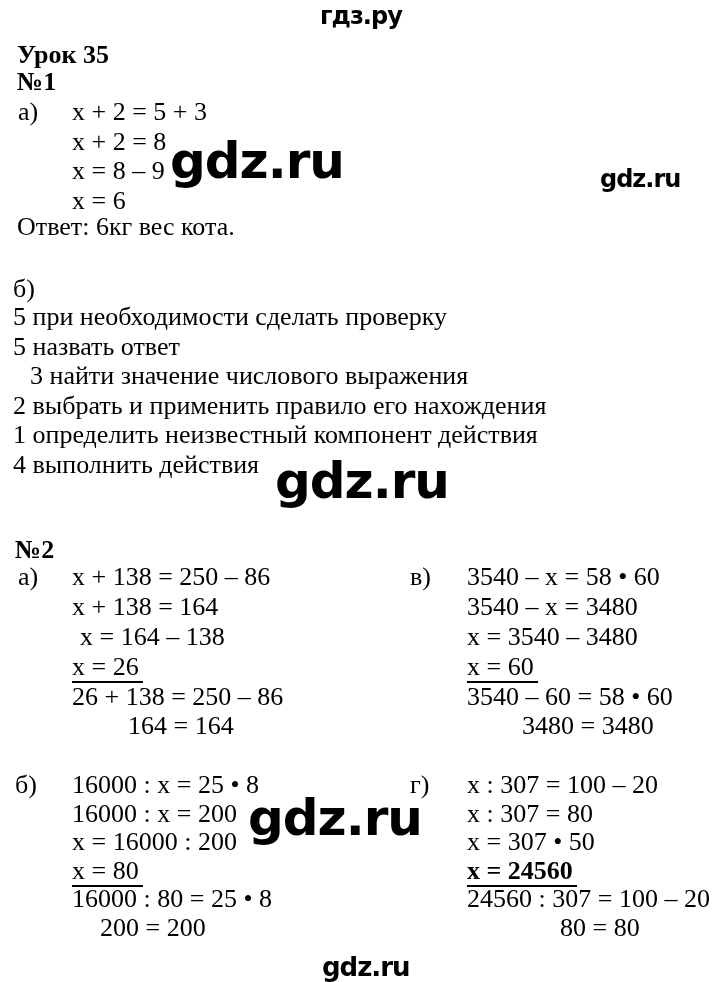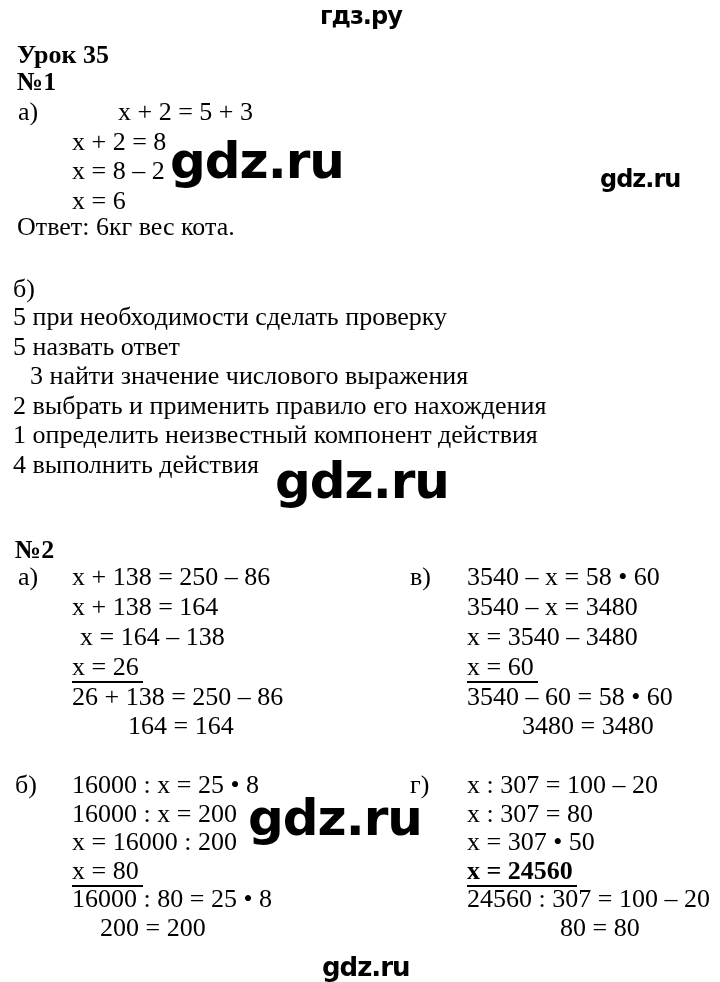--- a/index.html
+++ b/index.html
@@ -40,23 +40,23 @@
 
 <div id="page">
 
   <div class="wm wm-top" style="left:320px; top:4px;">гдз.ру</div>
 
   <div class="ln bold" style="left:17px; top:40px;">Урок 35</div>
 
   <div class="ln bold" style="left:17px; top:67px;">№1</div>
 
   <div class="ln" style="left:18px; top:97px;">а)</div>
-  <div class="ln" style="left:72px; top:97px;margin-left:46px;">x + 2 = 5 + 3</div>
+  <div class="ln" style="left:72px; top:97px;">x + 2 = 5 + 3</div>
   <div class="ln" style="left:72px; top:127px;">x + 2 = 8</div>
-  <div class="ln" style="left:72px; top:156px;">x = 8 – 2</div>
+  <div class="ln" style="left:72px; top:156px;">x = 8 – 9</div>
   <div class="ln" style="left:72px; top:186px;">x = 6</div>
   <div class="ln" style="left:17px; top:212px;">Ответ: 6кг вес кота.</div>
 
   <div class="wm wm-lg" style="left:170px; top:136px; z-index:2;">gdz.ru</div>
   <div class="wm wm-sm" style="left:600px; top:167px; z-index:2;">gdz.ru</div>
 
   <div class="ln" style="left:13px; top:274px;">б)</div>
   <div class="ln" style="left:13px; top:302px;">5 при необходимости сделать проверку</div>
   <div class="ln" style="left:13px; top:332px;">5 назвать ответ</div>
   <div class="ln" style="left:30px; top:361px;">3 найти значение числового выражения</div>

